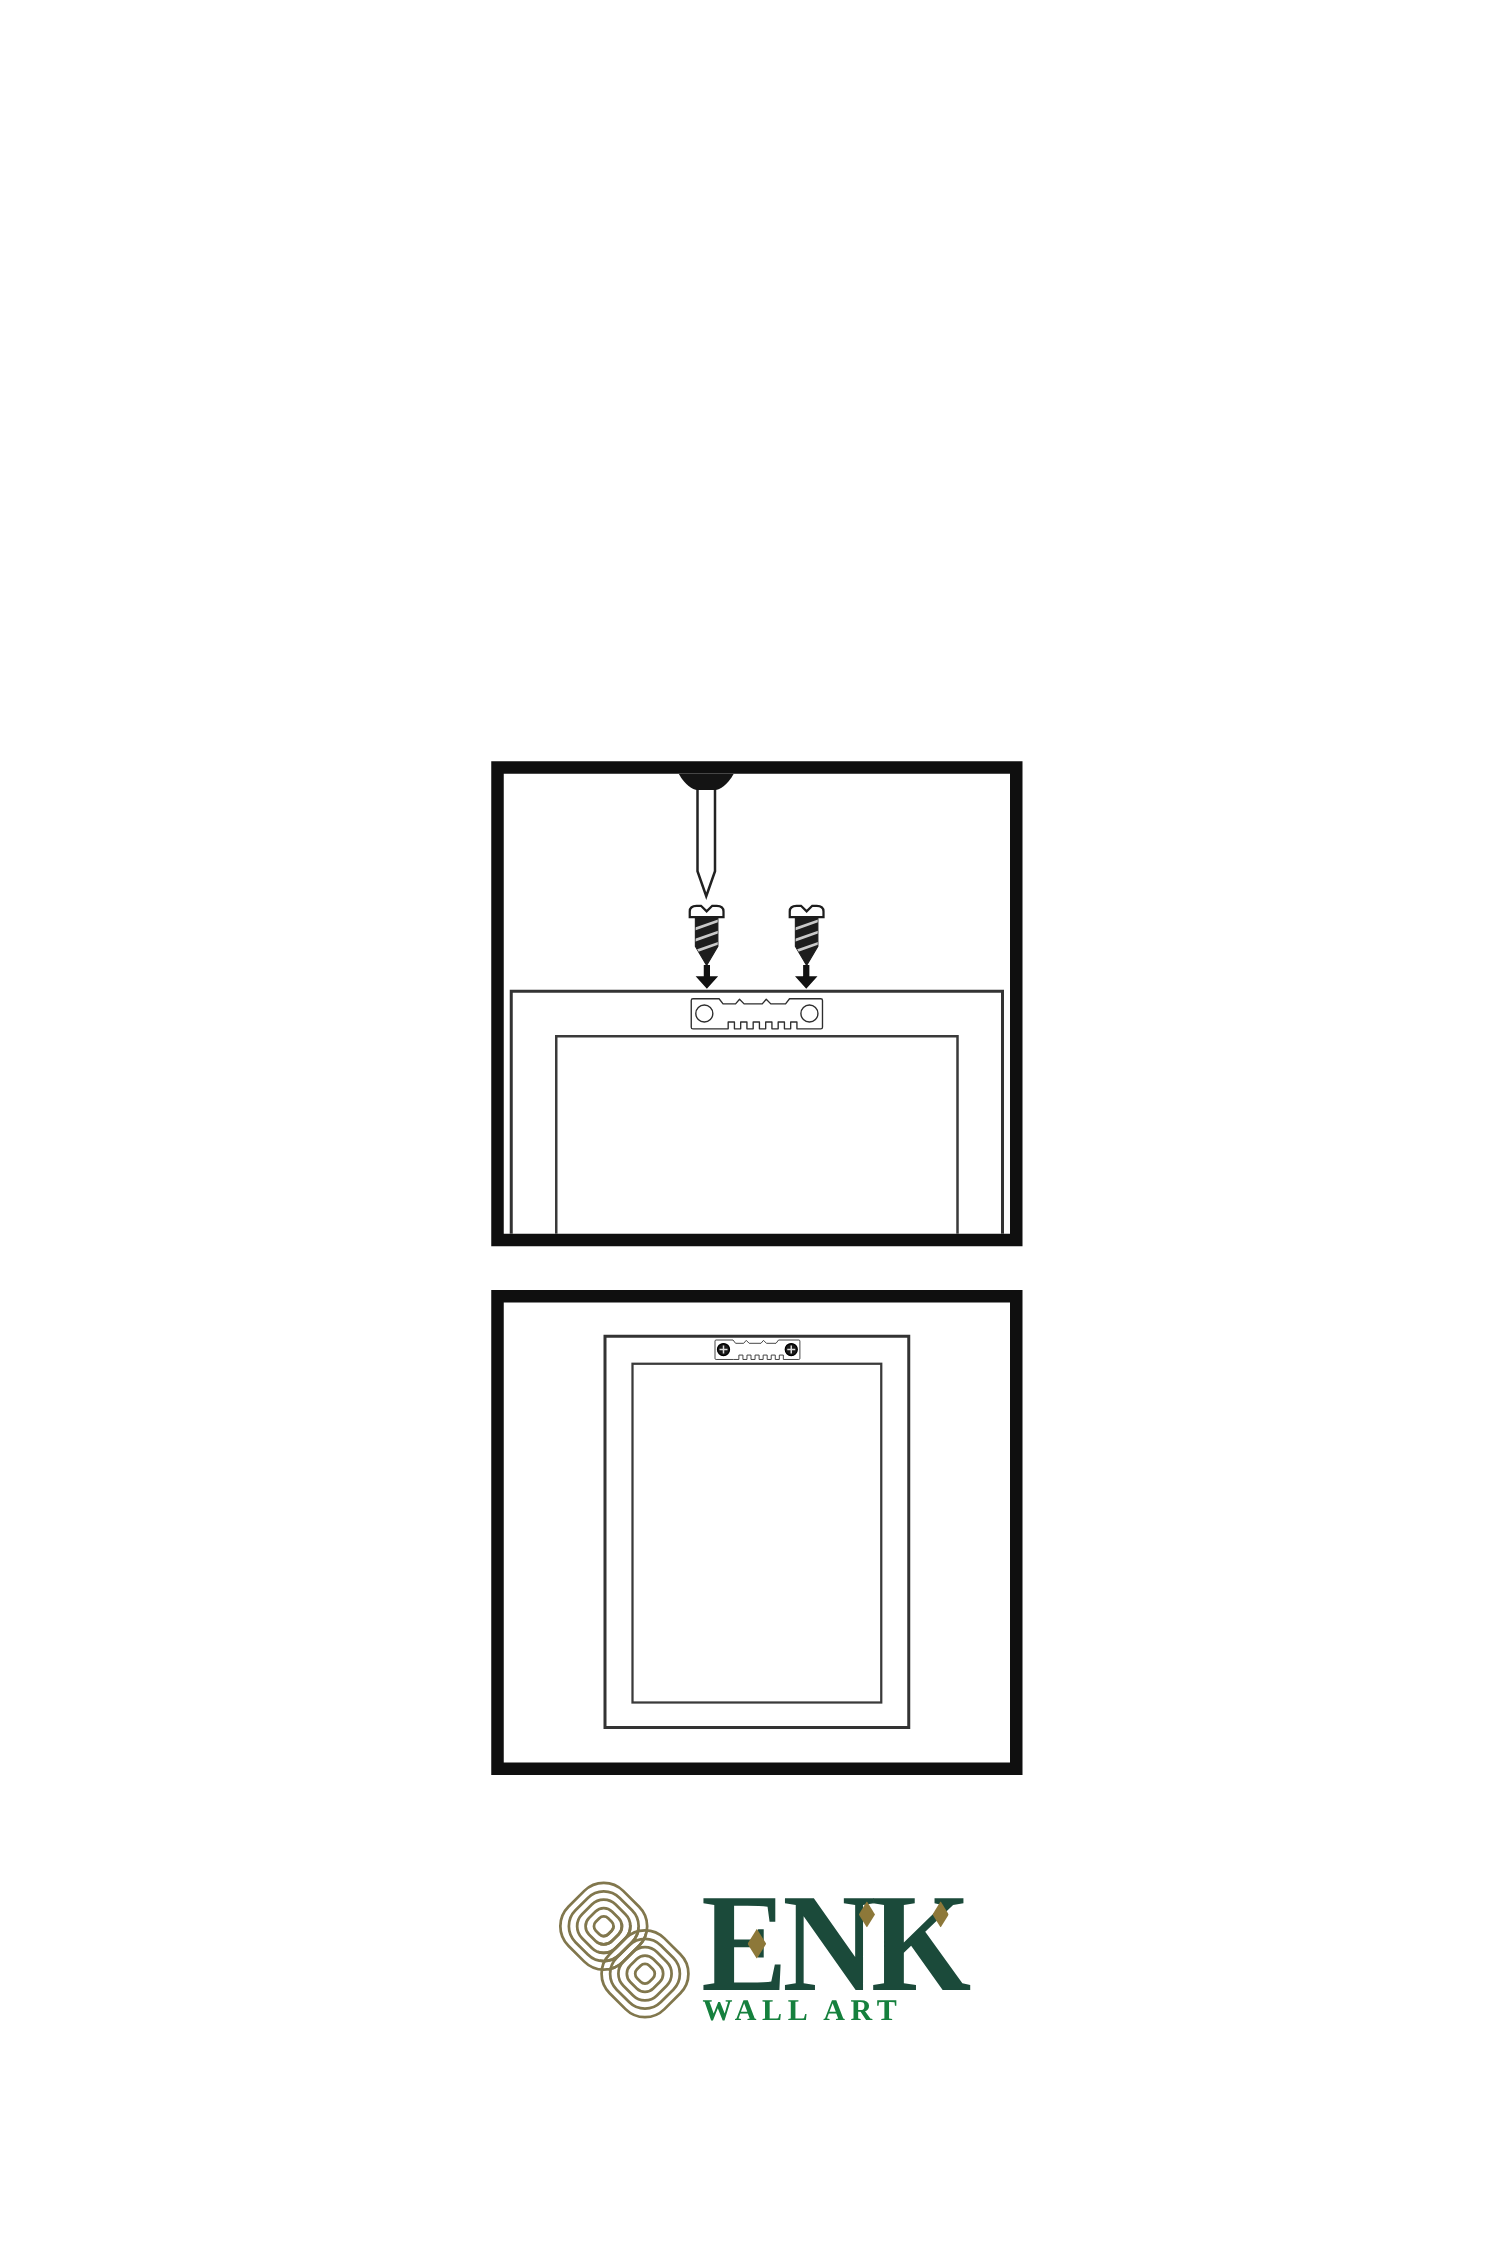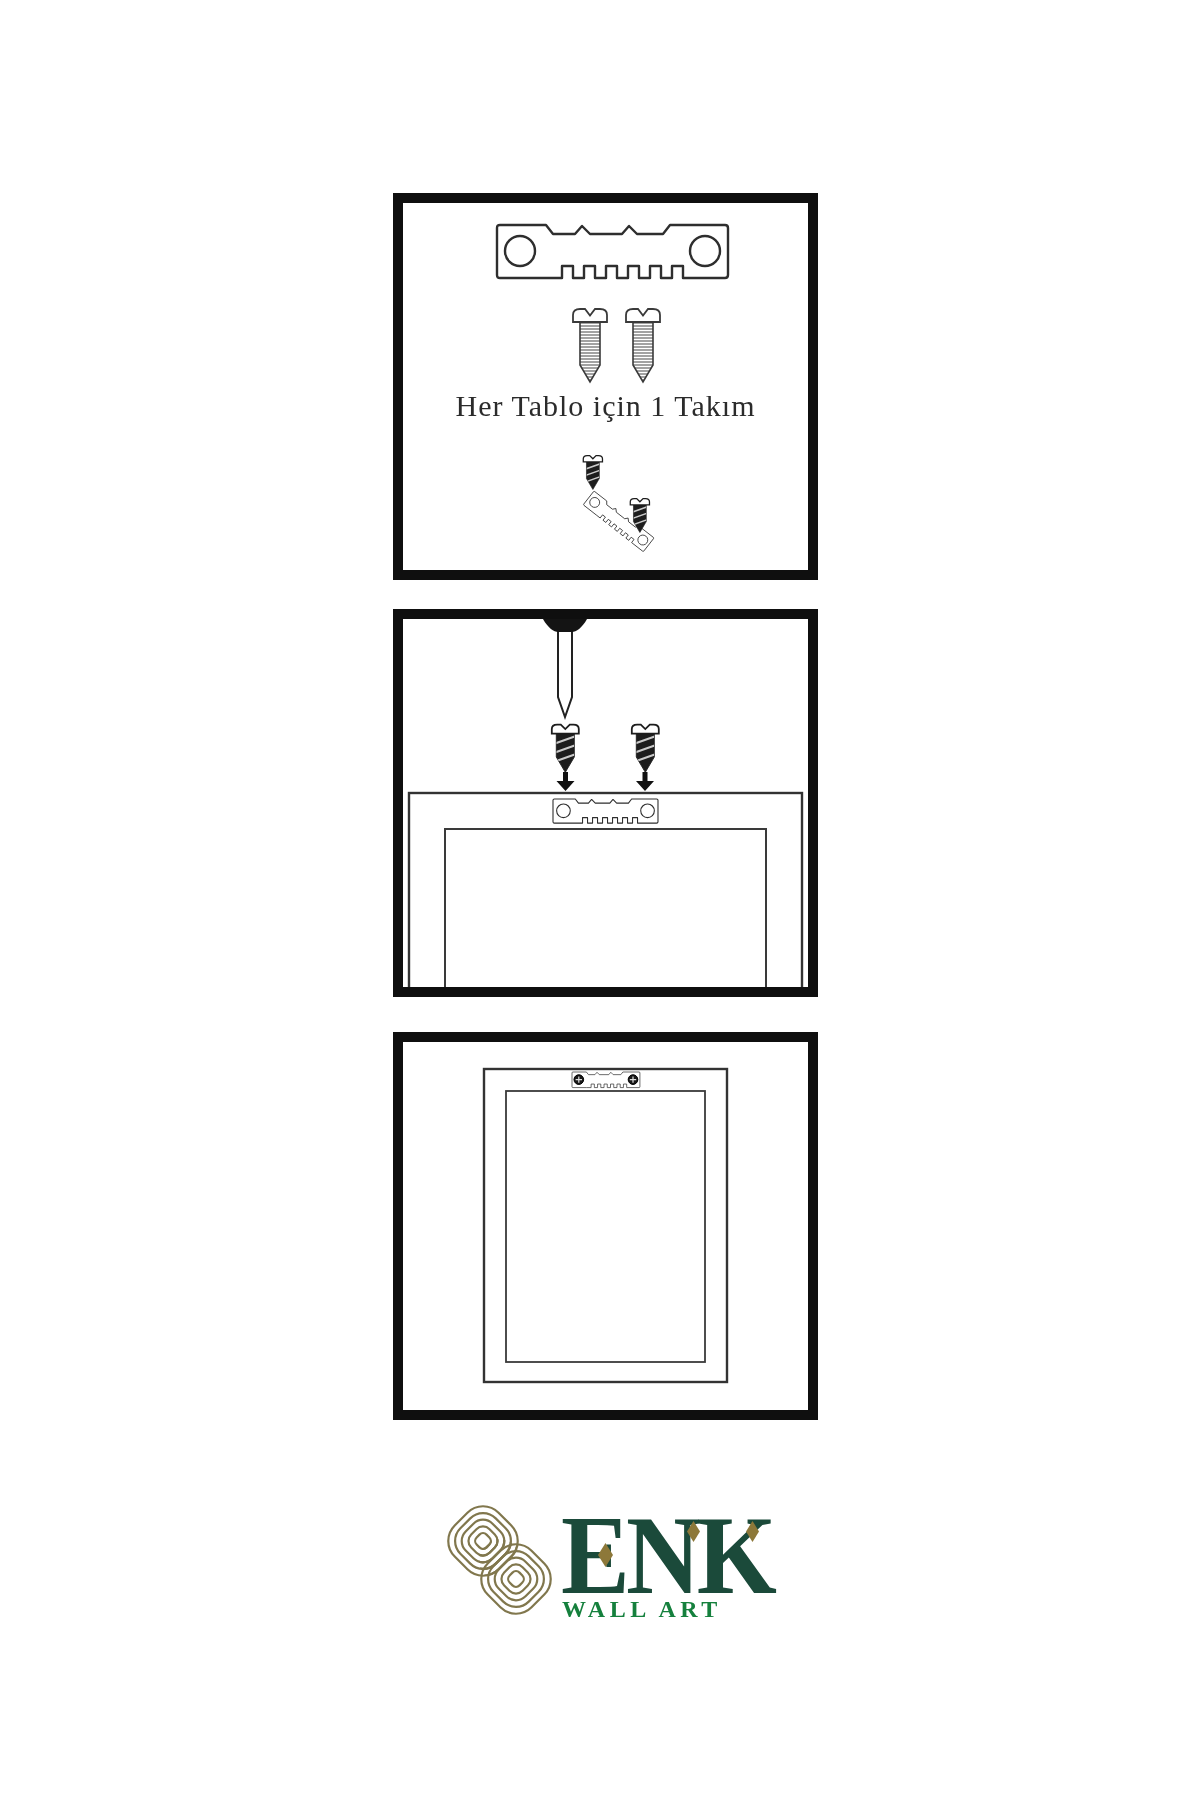--- a/index.html
+++ b/index.html
@@ -65,46 +65,20 @@
         </g>
         <path d="M2,14 V9 Q2,4 8,4 H12 L17,9 L22,4 H26 Q32,4 32,9 V14 Z" fill="#ffffff" stroke="#1d1d1d" stroke-width="2"></path>
       </g>
 
       <g id="arrow">
         <path d="M6.5,0 H11.5 V9 H18 L9,19 L0,9 H6.5 Z" fill="#111111"></path>
       </g>
     </defs>
   </svg>
 
-  <div class="panel" id="panel1">
-    <svg width="405" height="367" viewBox="0 0 405 367">
-      <g transform="translate(94,22)">
-        <use href="#bar"></use>
-      </g>
-      <g transform="translate(169,104)">
-        <use href="#oscrew"></use>
-      </g>
-      <g transform="translate(222,104)">
-        <use href="#oscrew"></use>
-      </g>
-
-      <g>
-        <g transform="translate(179,250) scale(0.64)">
-            <use href="#dscrew"></use>
-          </g>
-        <g transform="translate(191,288) rotate(38) scale(0.33)">
-            <use href="#bar"></use>
-          </g>
-        <g transform="translate(226,293) scale(0.64)">
-            <use href="#dscrew"></use>
-          </g>
-      </g>
-    </svg>
-    <div class="caption">Her Tablo için 1 Takım</div>
-  </div>
 
   <div class="panel" id="panel2">
     <svg width="405" height="368" viewBox="0 0 405 368">
 
       <rect x="6" y="174" width="393" height="220" fill="none" stroke="#333" stroke-width="2.4"></rect>
       <rect x="42" y="210" width="321" height="190" fill="none" stroke="#3a3a3a" stroke-width="2"></rect>
 
       <g transform="translate(150,180) scale(0.4545)">
         <use href="#bar"></use>
       </g>

